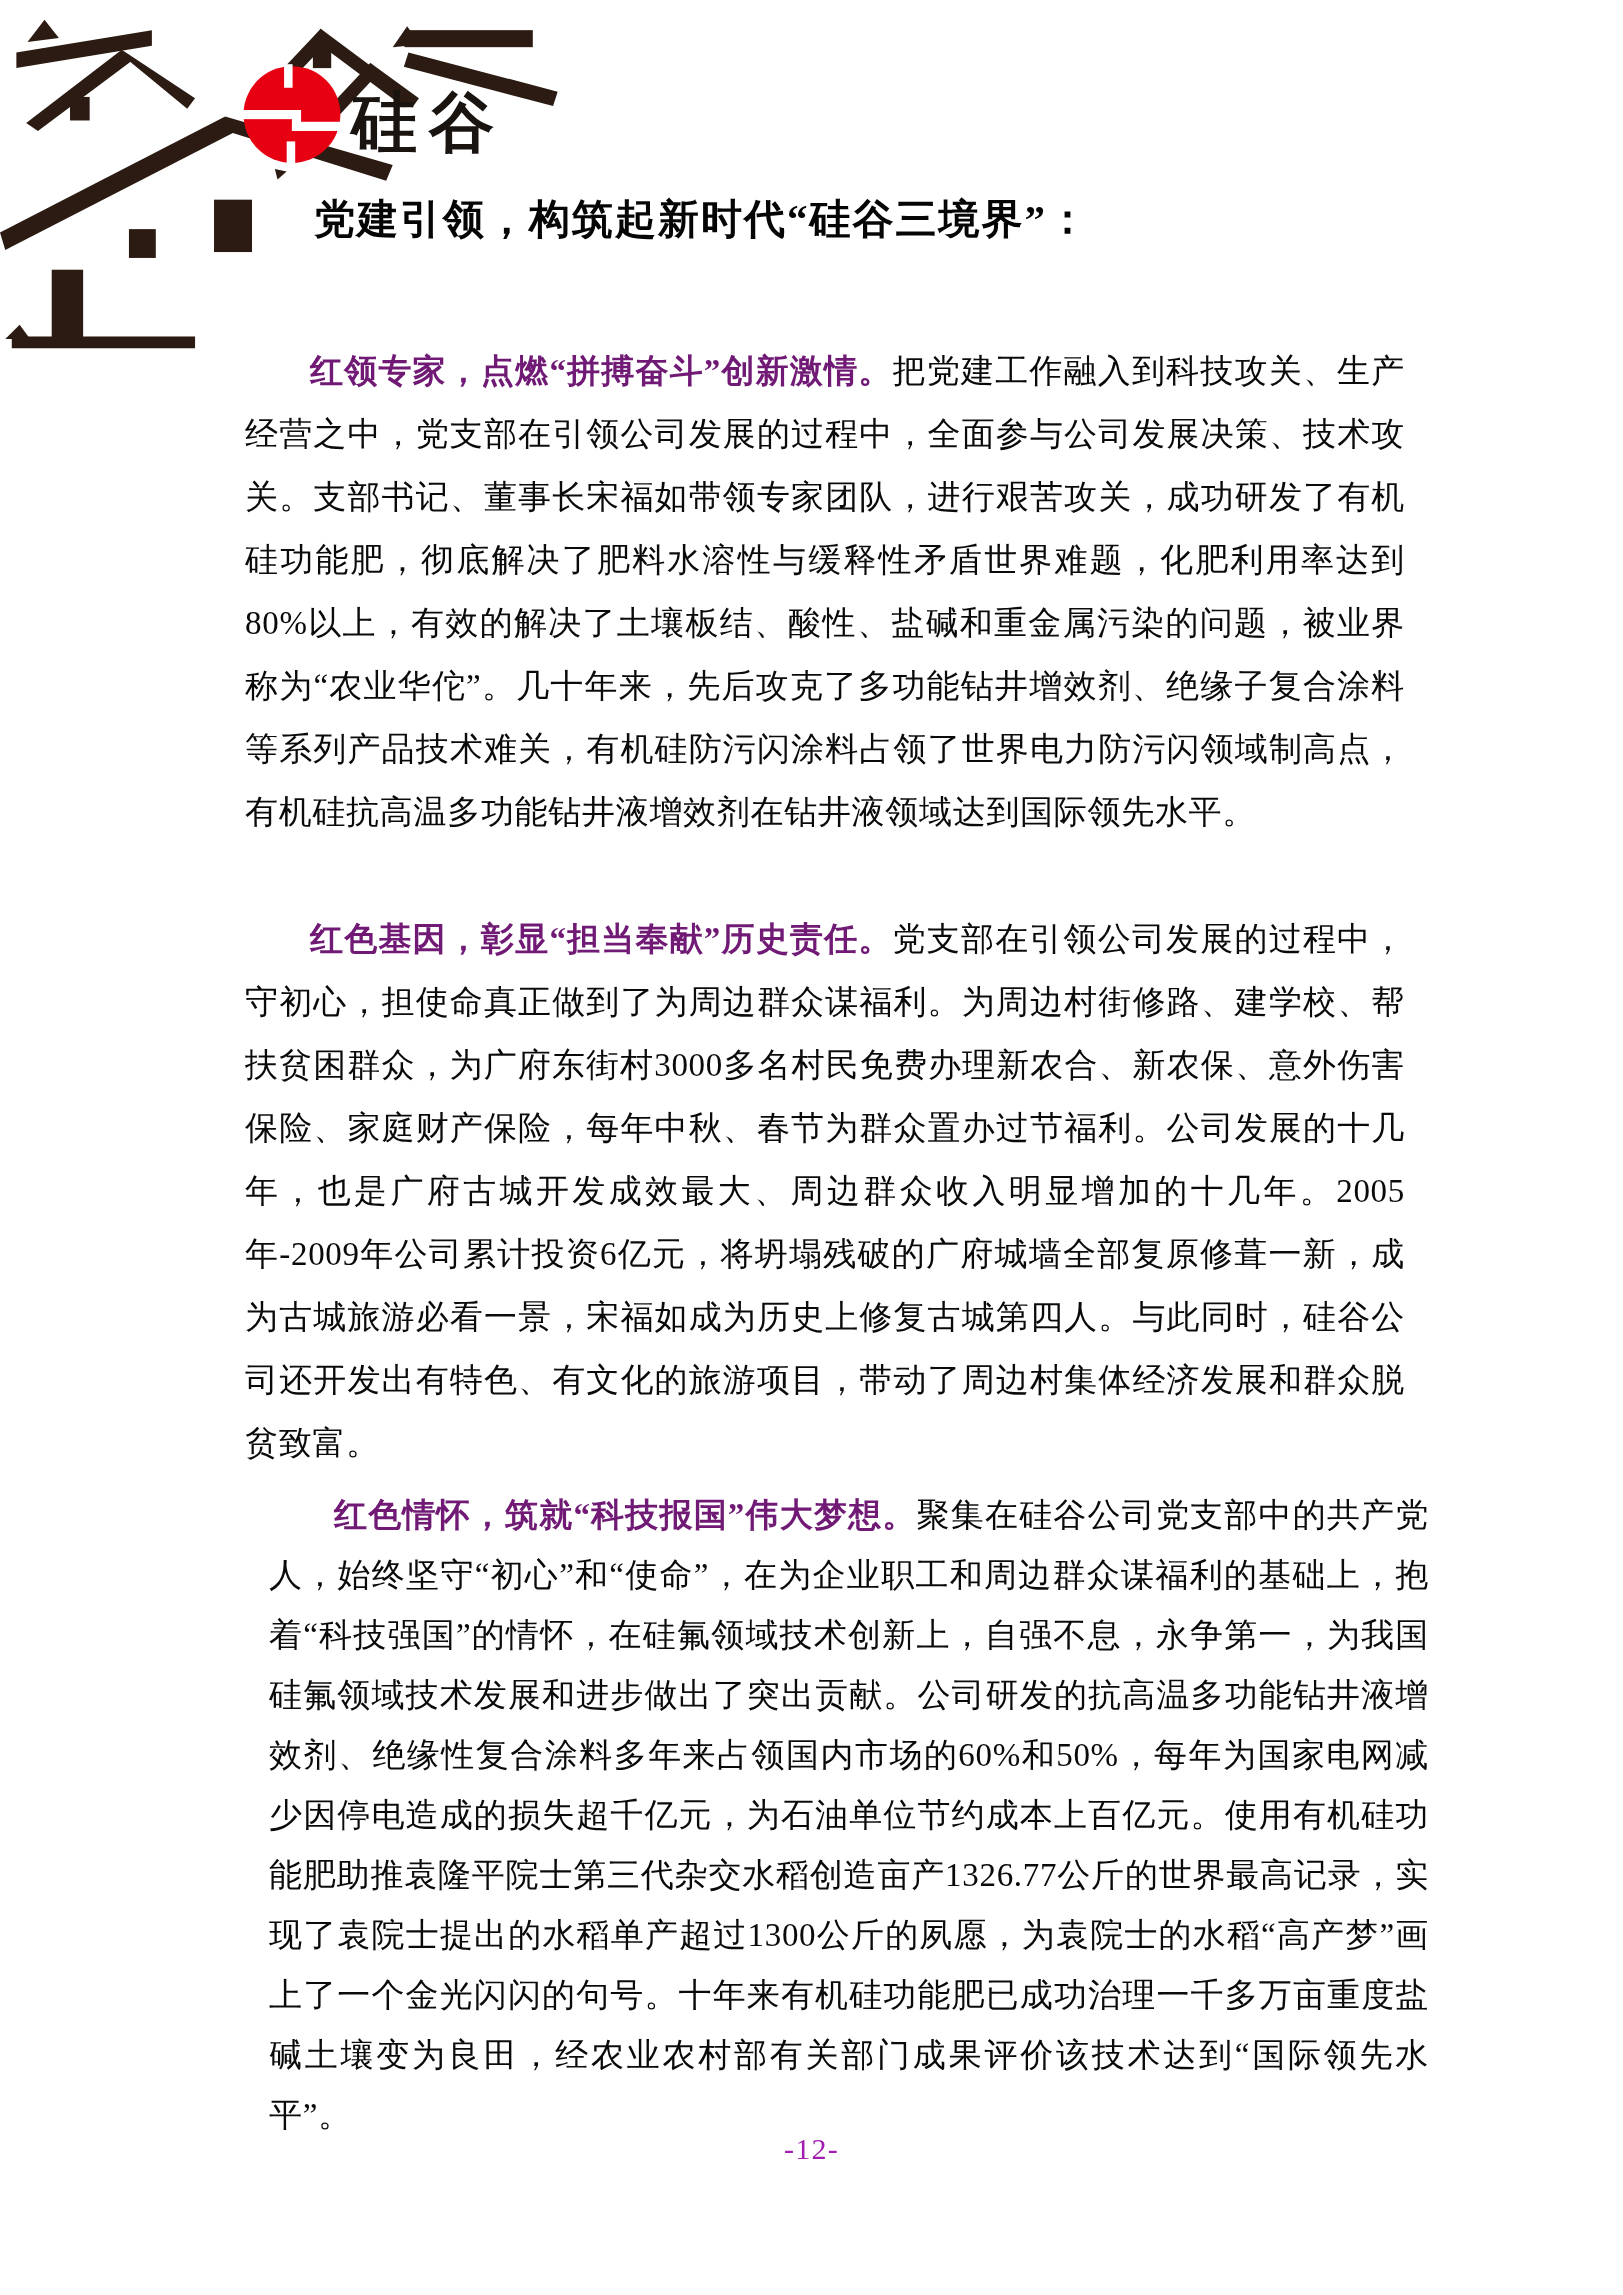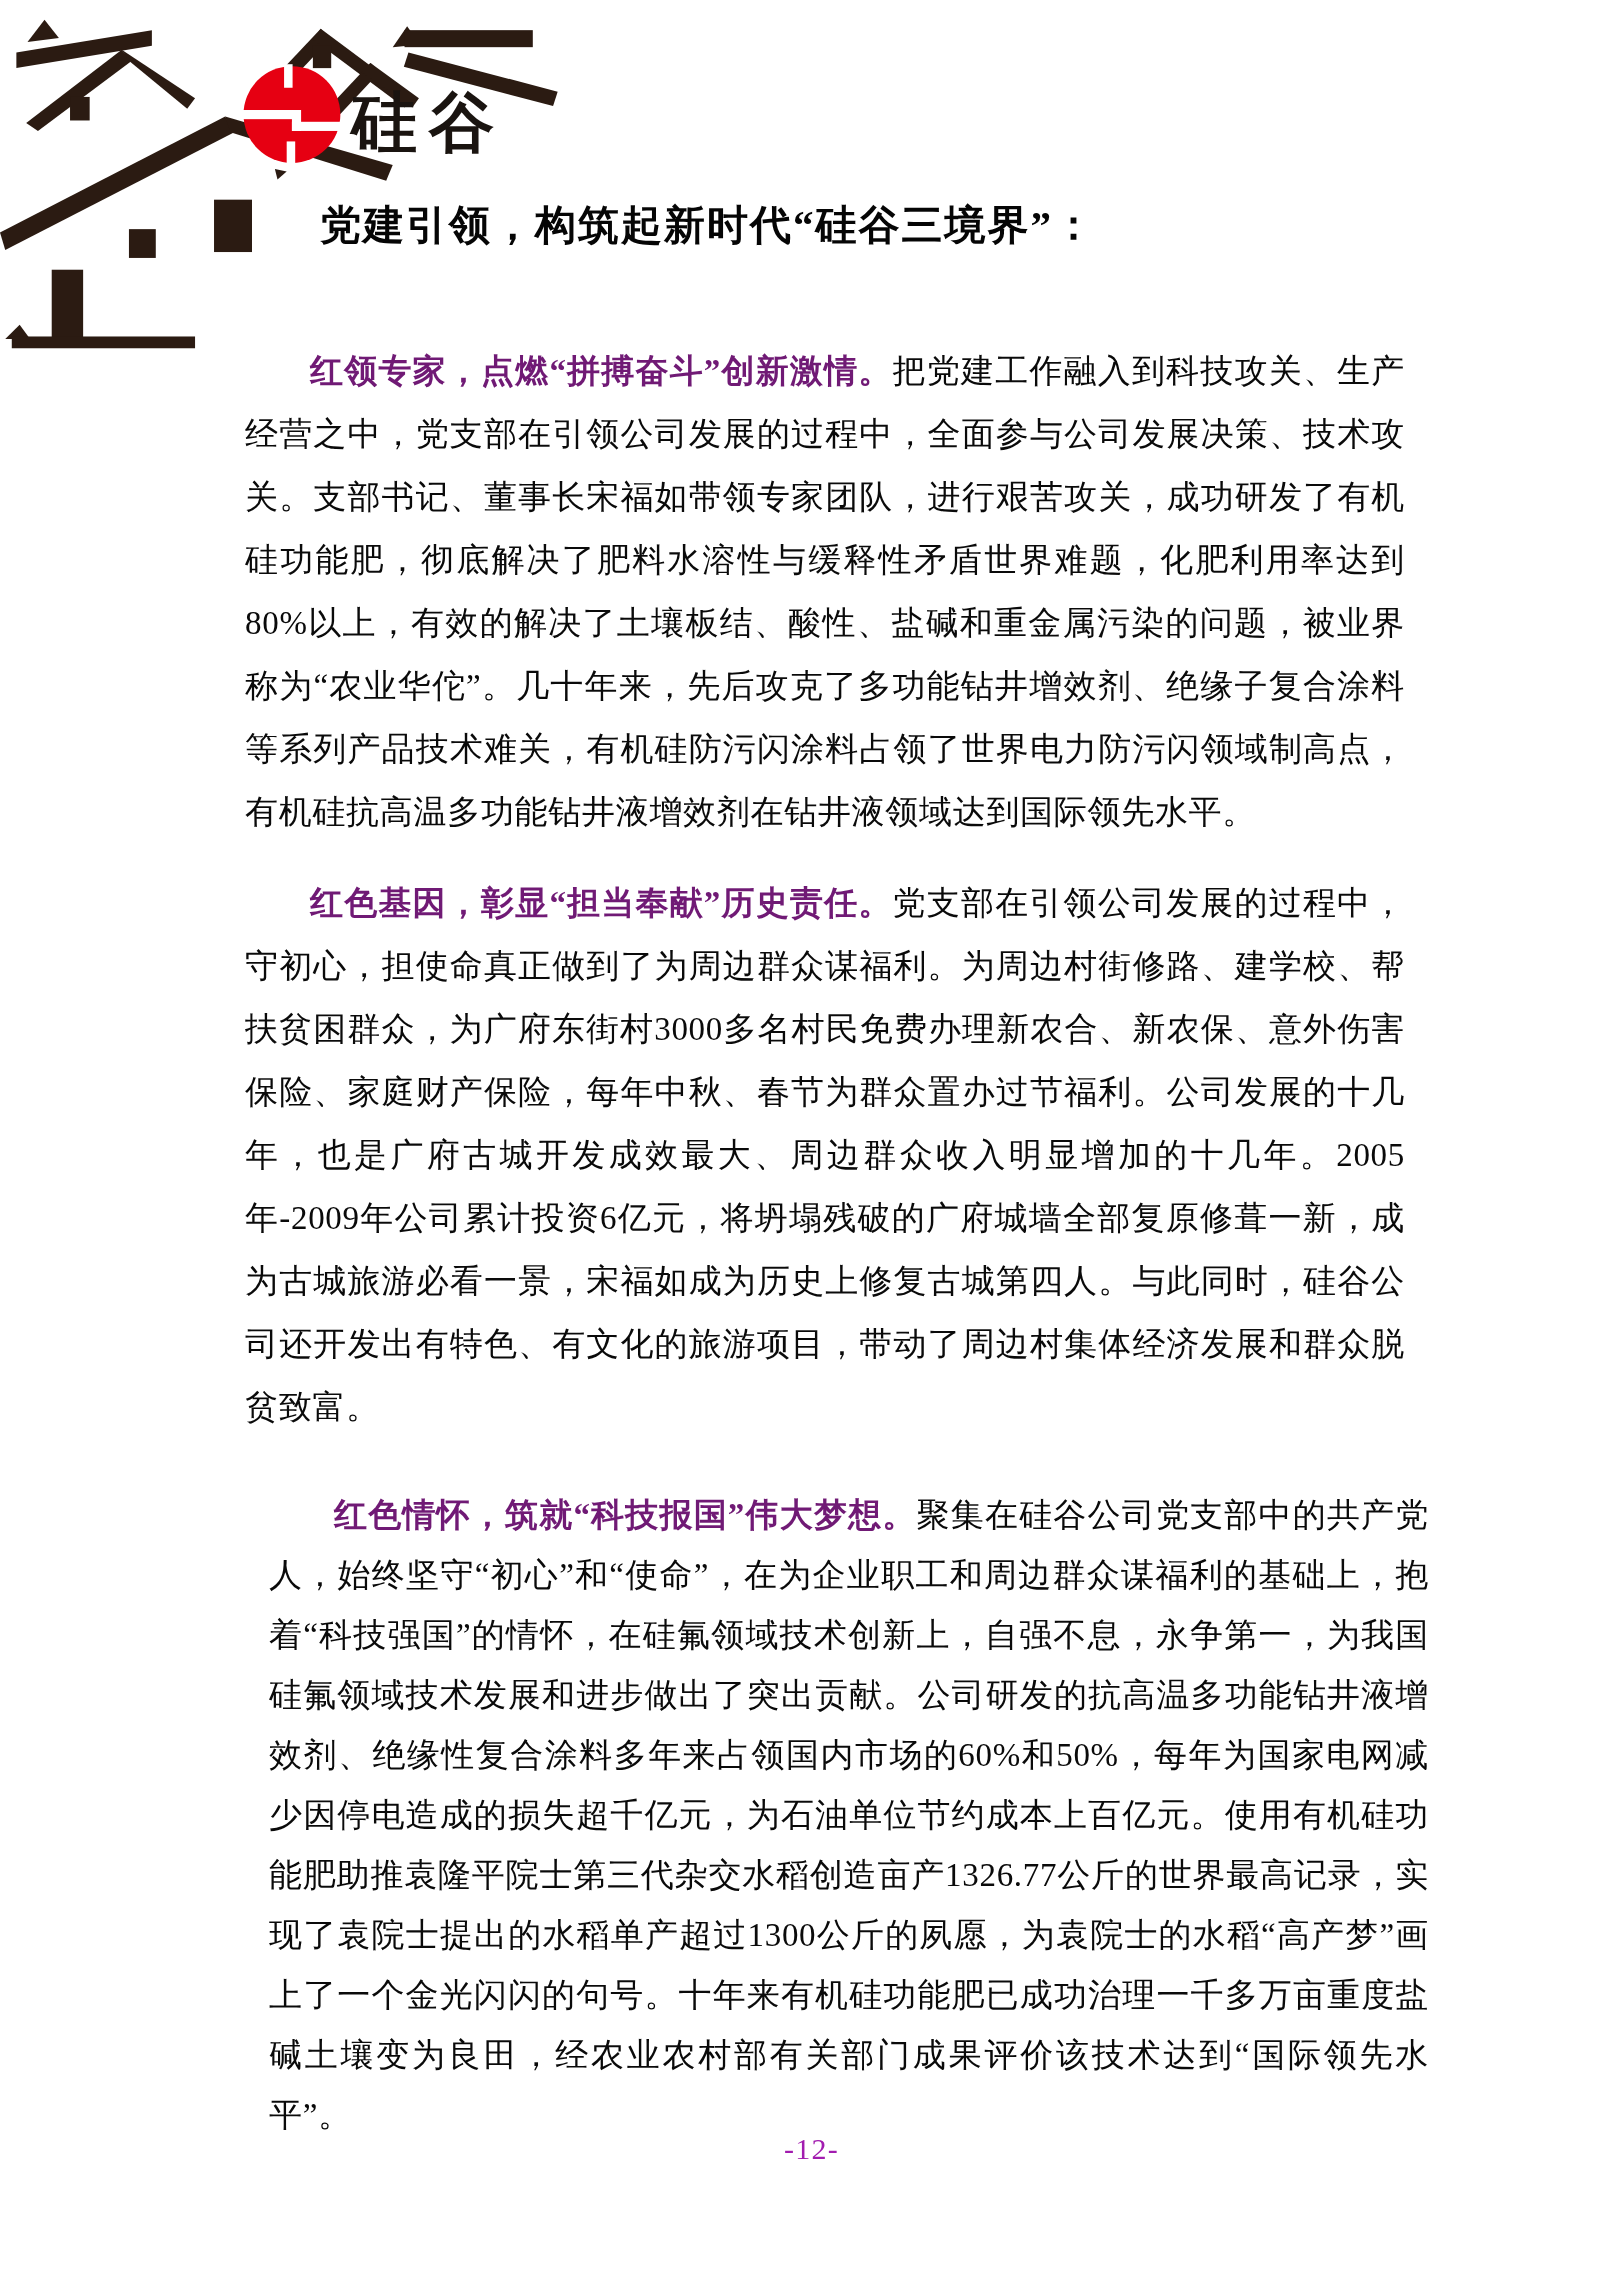--- a/index.html
+++ b/index.html
@@ -23,21 +23,21 @@
   .logo-text {
     font-family: "Liberation Sans", sans-serif;
     font-weight: bold;
     letter-spacing: 18px;
   }
   .title {
     position: absolute;
     left: 245px;
     top: 194px;
     width: 1160px;
-    margin: 6px;
+    margin: 0;
     padding-left: 69px;
     font-size: 41px;
     line-height: 50px;
     font-weight: bold;
     letter-spacing: 2px;
     color: #050505;
   }
   .para {
     position: absolute;
     left: 245px;
@@ -45,21 +45,21 @@
     margin: 0;
     font-size: 33px;
     line-height: 63px;
     text-align: justify;
     text-indent: 65px;
     letter-spacing: 0.7px;
     color: #0a0a0a;
   }
   .para .lead { font-weight: bold; color: #701a75; }
   .p1 { top: 340px; }
-  .p2 { top: 872px; font-family: Liberation Serif, serif; }
+  .p2 { top: 908px; font-family: Liberation Serif, serif; }
   .p3 { top: 1485px; line-height: 60px; margin-left: 24px; }
   .pagenum {
     position: absolute;
     left: 0;
     top: 2132px;
     width: 100%;
     text-align: center;
     font-size: 30px;
     letter-spacing: 1.3px;
     color: #a21caf;

